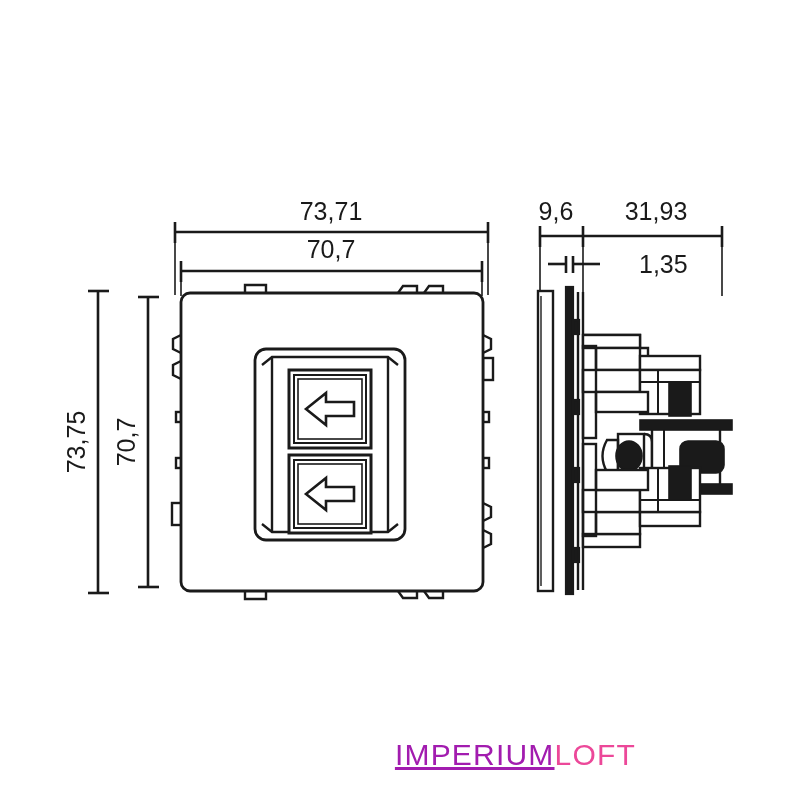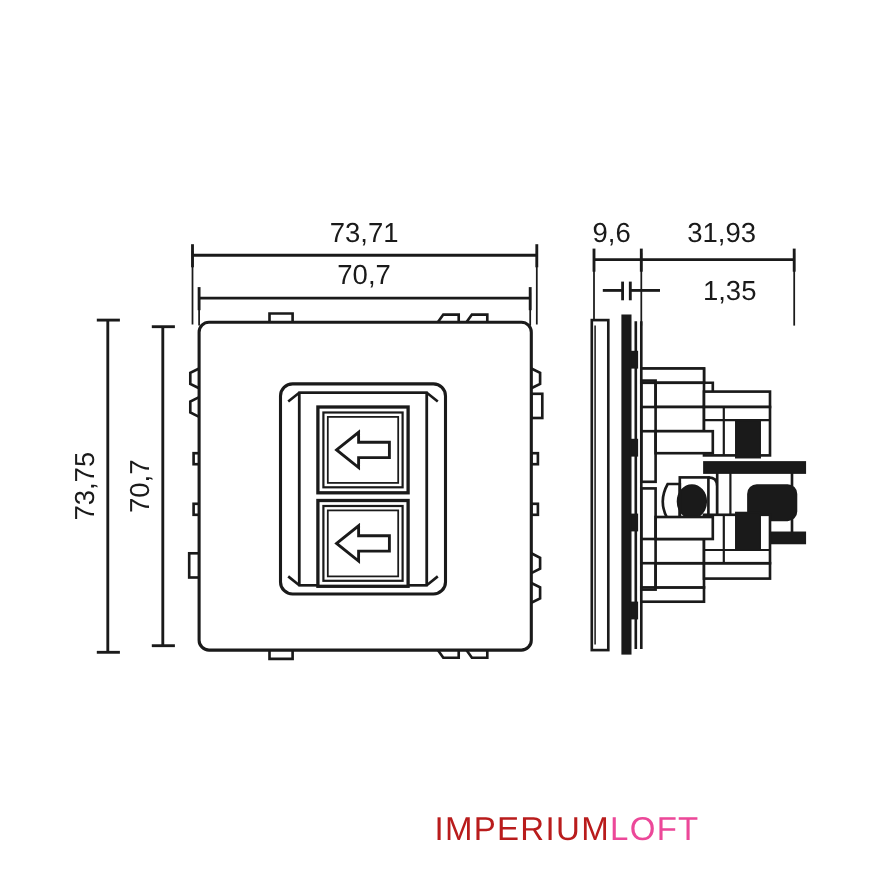--- a/index.html
+++ b/index.html
@@ -38,21 +38,21 @@
     position: absolute;
     right: 28px;
     bottom: 30px;
     font-family: "Liberation Sans", sans-serif;
     font-size: 30px;
     letter-spacing: 1.2px;
     line-height: 1;
     white-space: nowrap;
     user-select: none;
   }
-  .wm-imperium { color: #b91c1c; }
+  .wm-imperium { color: #a21caf; text-decoration: underline; }
   .wm-loft { color: #ec4899; }
 </style>
 </head>
 <body>
 
 <div id="drawing-root">
 
   <svg class="dwg" viewBox="0 0 800 800" xmlns="http://www.w3.org/2000/svg">
 
     <g fill="none" stroke="#1a1a1a" stroke-linecap="butt" stroke-linejoin="miter">

